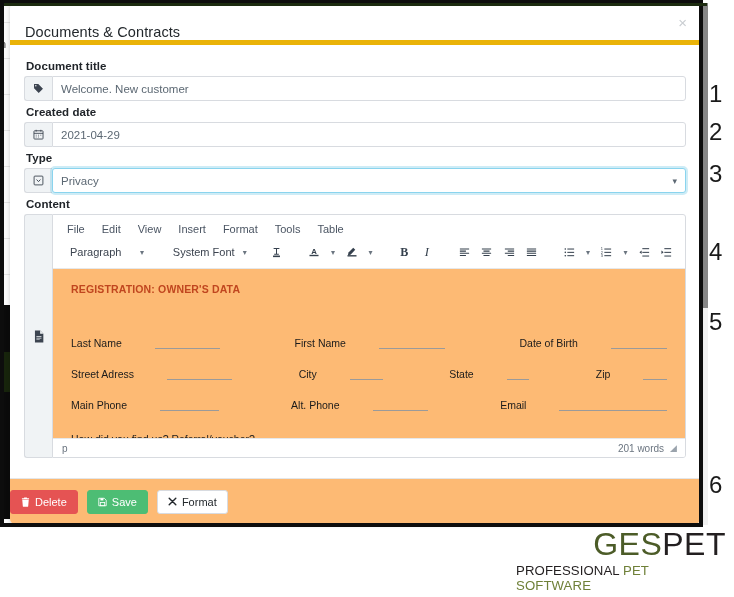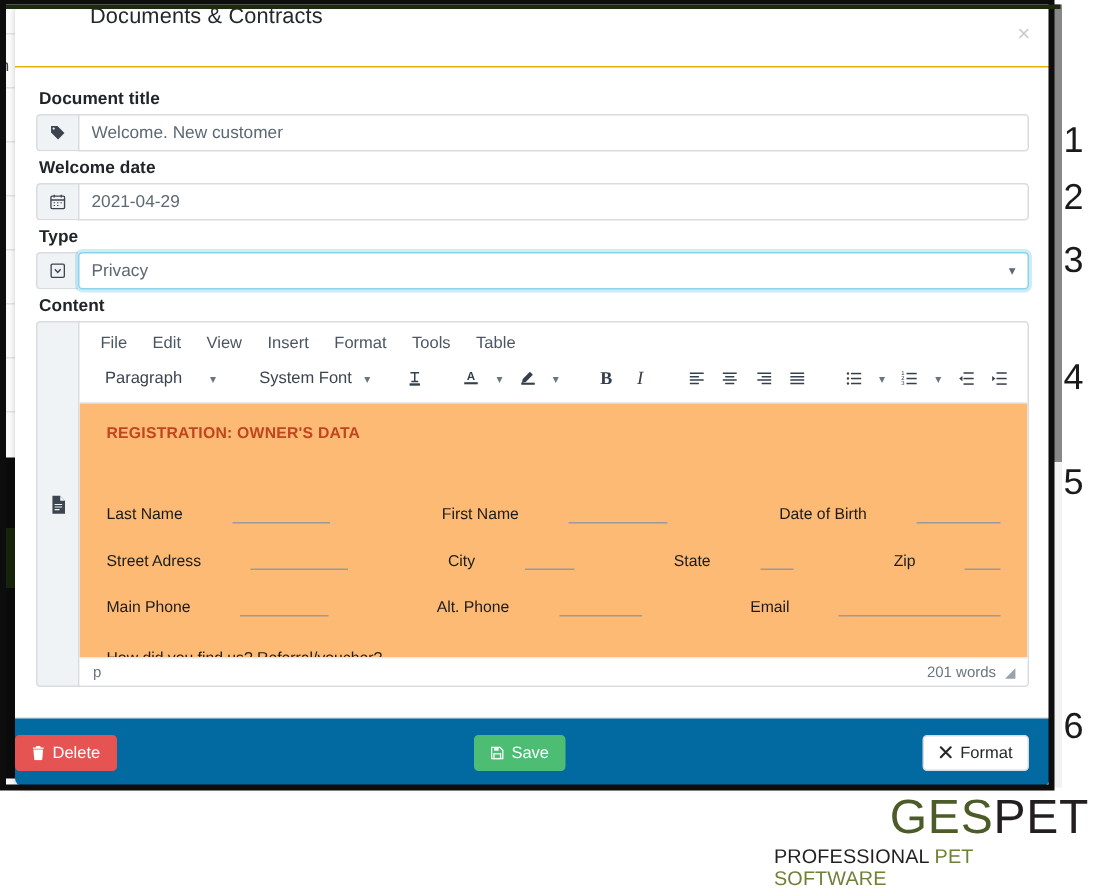--- a/index.html
+++ b/index.html
@@ -50,22 +50,22 @@
     position: absolute; left: 10px; top: 3px;
     width: 690px; height: 521px;
     background: #ffffff;
     border-radius: 5px;
     box-shadow: 0 1px 4px rgba(0,0,0,.18);
     overflow: hidden;
   }
 
   .modal-header {
     position: relative; height: 42px;
-    border-bottom: 1px solid #eab308;
-    display: flex; align-items: flex-start; padding-left: 35px;
+    border-bottom: 5px solid #eab308;
+    display: flex; align-items: flex-end;
   }
   .modal-title {
     margin-left: 15px; font-size: 14.5px; color: #23282c; font-weight: 400;
     letter-spacing: .1px;
   }
   .modal-close {
     position: absolute; right: 13px; top: 12px;
     font-size: 15px; color: #c9cdd1; line-height: 1;
     background: none; border: none; cursor: pointer; padding: 0;
     font-family: "Liberation Sans", sans-serif;
@@ -187,22 +187,22 @@
     height: 19px; border-top: 1px solid #e6e8ea;
     display: flex; align-items: center; justify-content: space-between;
     padding: 0 8px 0 9px; font-size: 10px; color: #6b7580; background: #fff;
   }
   .resize-grip { margin-left: 6px; color: #9aa3ac; font-size: 9px; }
 
   
   .modal-footer {
     position: absolute; left: 0; bottom: 0; width: 100%;
     height: 46px; border-top: 1px solid #e4e6e8;
-    display: flex; align-items: center; justify-content: space-between;
-    padding-right: 14px; gap: 9px; background: #0369a1;
+    display: flex; align-items: center; justify-content: flex-start;
+    padding-right: 14px; gap: 9px; background: #fdba74;
   }
   .btn {
     height: 24px; border-radius: 3px; font-size: 11px;
     display: inline-flex; align-items: center; gap: 5px;
     padding: 0 10px; cursor: pointer; border: 1px solid transparent;
     font-family: "Liberation Sans", sans-serif;
   }
   .btn-danger  { background: #e55353; border-color: #e55353; color: #fff; }
   .btn-success { background: #4dbd74; border-color: #4dbd74; color: #fff; }
   .btn-light   { background: #fff; border-color: #d8dbe0; color: #23282c; }
@@ -275,21 +275,21 @@
       <div class="field-label">Document title</div>
       <div class="input-group">
         <span class="input-prepend">
           <svg width="11" height="11" viewBox="0 0 16 16" fill="#3c4450">
             <path d="M1.5 1.5h6.2l6.8 6.8-6.2 6.2L1.5 7.7V1.5zm2.6 1.3a1.1 1.1 0 1 0 0 2.2 1.1 1.1 0 0 0 0-2.2z"></path>
           </svg>
         </span>
         <input class="form-control" type="text" value="Welcome. New customer" style="">
       </div>
 
-      <div class="field-label">Welcome date</div>
+      <div class="field-label">Created date</div>
       <div class="input-group">
         <span class="input-prepend">
           <svg width="11" height="11" viewBox="0 0 16 16" fill="none" stroke="#3c4450" stroke-width="1.3">
             <rect x="1.4" y="2.6" width="13.2" height="12" rx="1"></rect>
             <path d="M1.4 6.3h13.2M4.6 1.2v2.6M11.4 1.2v2.6" stroke-width="1.3"></path>
             <path d="M4 9h1.4M7.3 9h1.4M10.6 9h1.4M4 11.6h1.4M7.3 11.6h1.4" stroke-width="1"></path>
           </svg>
         </span>
         <input class="form-control" type="text" value="2021-04-29" style="">
       </div>

